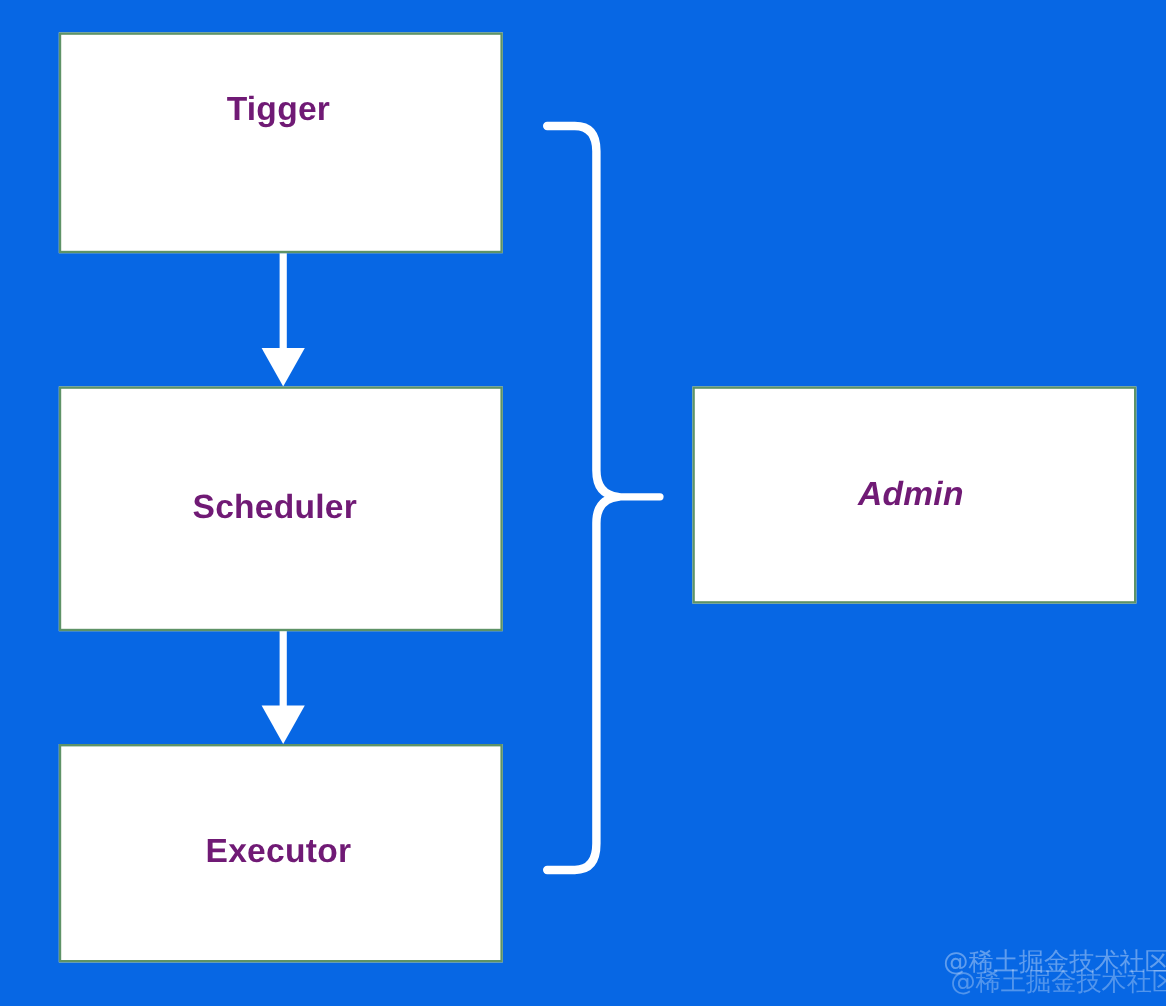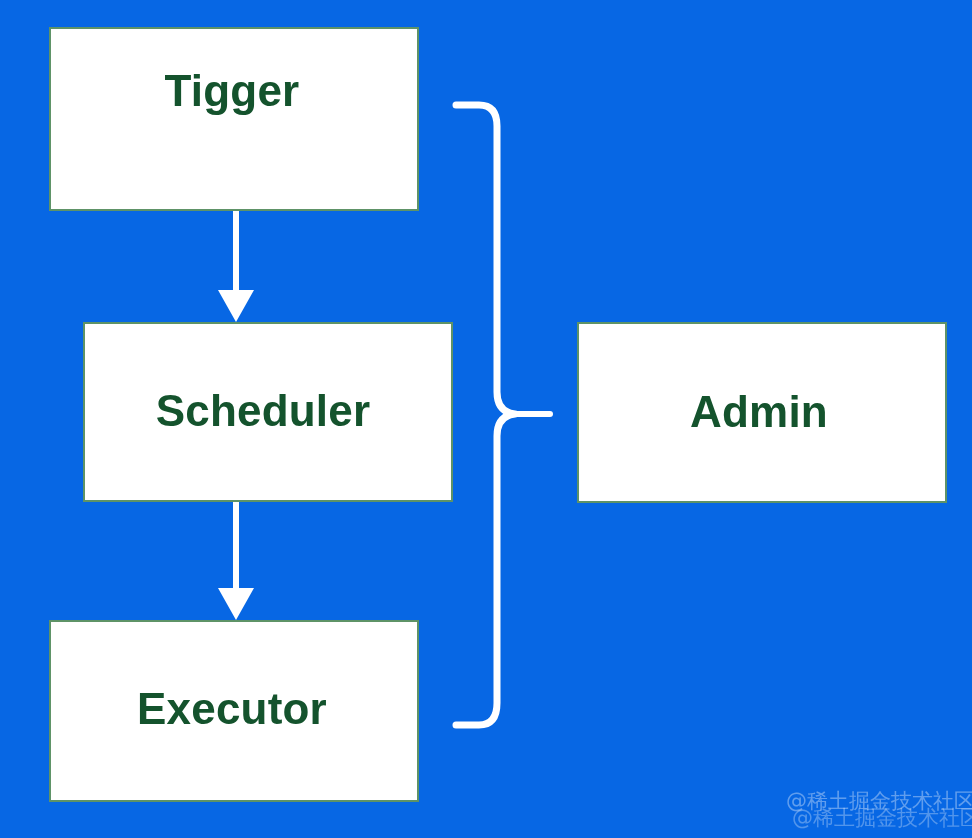--- a/index.html
+++ b/index.html
@@ -18,35 +18,35 @@
   .node-box {
     position: absolute;
     background: #ffffff;
     border: 2px solid #5e9367;
     box-sizing: border-box;
     display: flex;
     align-items: center;
     justify-content: center;
   }
   .node-label {
-    color: #14532d;
+    color: #701a75;
     font-weight: bold;
-    font-size: 44px;
+    font-size: 28px;
     letter-spacing: 0.2px;
     line-height: 1;
     white-space: nowrap;
     user-select: none;
   }
   #box-tigger   { left: 49px;  top: 27px;  width: 370px; height: 184px; }
   #box-tigger .node-label   { transform: translate(-2px, -28px); }
-  #box-scheduler{ left: 49px;  top: 322px; width: 370px; height: 180px; margin-left: 34px; }
+  #box-scheduler{ left: 49px;  top: 322px; width: 370px; height: 204px; }
   #box-scheduler .node-label{ transform: translate(-5px, -1px); }
   #box-executor { left: 49px;  top: 620px; width: 370px; height: 182px; }
   #box-executor .node-label { transform: translate(-2px, -2px); }
-  #box-admin    { left: 577px; top: 322px; width: 370px; height: 181px; }
+  #box-admin    { left: 577px; top: 322px; width: 370px; height: 181px; font-style: italic; }
   #box-admin .node-label    { transform: translate(-3px, -1px); }
 
   .connector-layer {
     position: absolute;
     left: 0; top: 0;
     width: 972px;
     height: 838px;
     pointer-events: none;
   }
 

